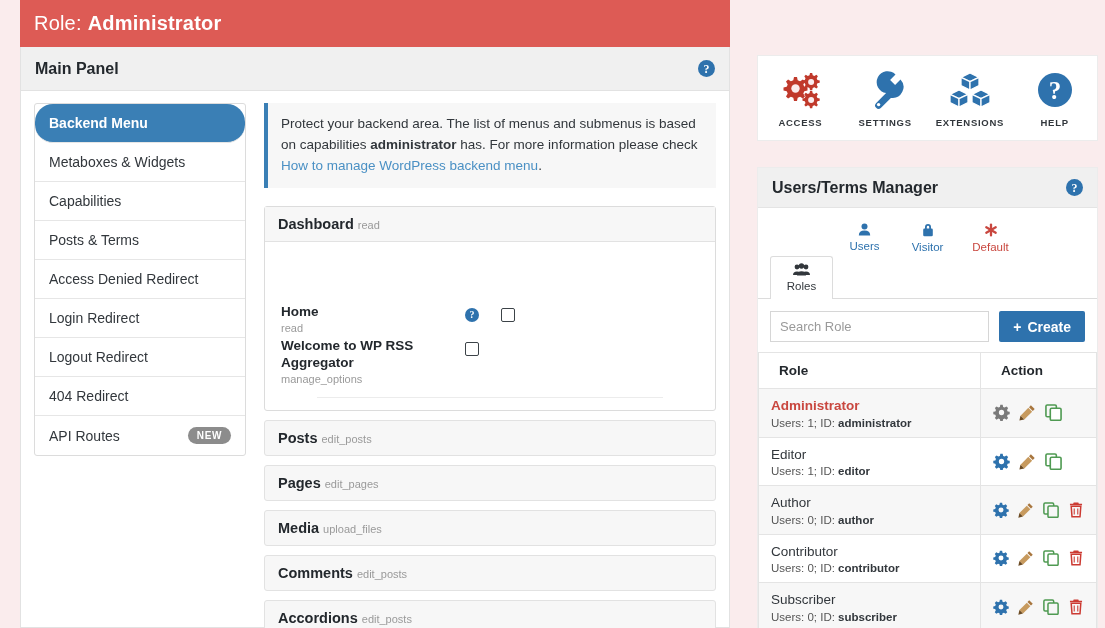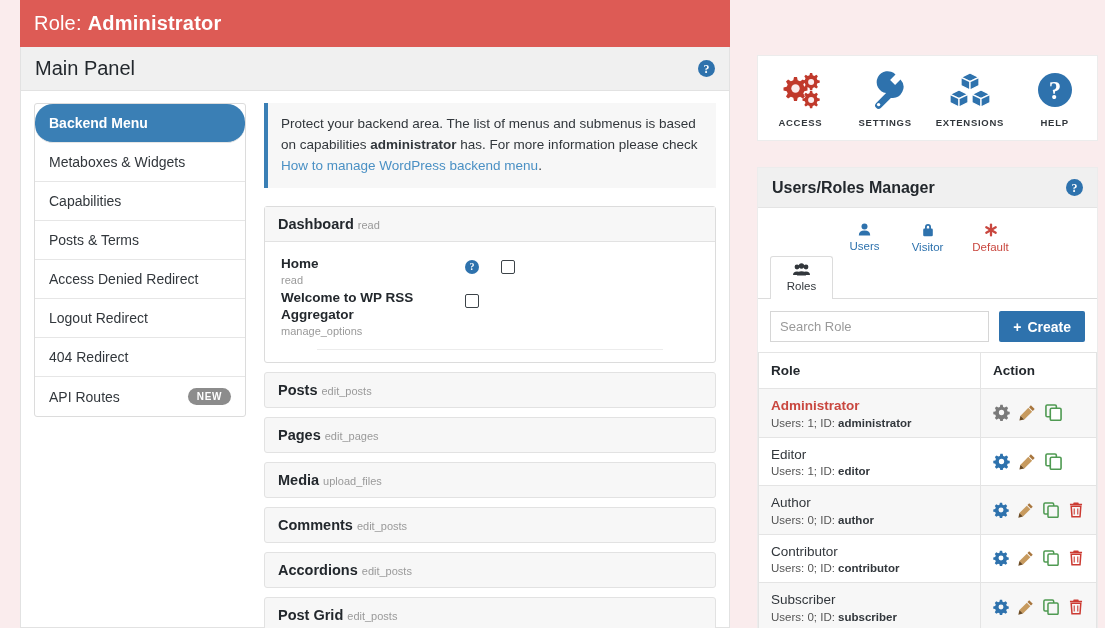--- a/index.html
+++ b/index.html
@@ -24,21 +24,21 @@
 
   .main-panel {
     background: #fff; border: 1px solid #e2e2e2; border-top: none;
     height: 581px; position: relative;
   }
   .mp-head {
     height: 44px; background: #f0f0f0; border-bottom: 1px solid #e2e2e2;
     display: flex; align-items: center; justify-content: space-between;
     padding: 0 14px;
   }
-  .mp-title { font-size: 20px; font-weight: normal; color: #23282d; }
+  .mp-title { font-size: 16px; font-weight: bold; color: #23282d; }
 
   .help-dot {
     width: 17px; height: 17px; border-radius: 50%; background: #2e72ad;
     color: #fff; font-size: 12px; font-weight: bold;
     display: flex; align-items: center; justify-content: center;
     font-family: "Liberation Serif", serif; line-height: 1;
   }
   .help-dot.sm { width: 14px; height: 14px; font-size: 10px; }
 
   .mp-body { display: flex; padding: 12px 13px 0 13px; }
@@ -75,21 +75,21 @@
     margin-top: 18px; border: 1px solid #dcdcdc; border-radius: 3px; background: #fff;
   }
   .card-head {
     background: #f7f7f7; border-bottom: 1px solid #e2e2e2;
     padding: 9px 13px; font-size: 14.5px; font-weight: bold; color: #23282d;
   }
   .cap { font-size: 11px; font-weight: normal; color: #9a9a9a; margin-left: 4px; }
   .card-body { padding: 14px 16px 12px 16px; }
   .grid2 { display: flex; }
   .gcol { width: 50%; }
-  .mrow { display: flex; align-items: flex-start; min-height: 30px; }
+  .mrow { display: flex; align-items: flex-start; min-height: 30px; margin-top: 48px; }
   .mrow-txt { flex: 1; padding-right: 8px; }
   .mrow-name { font-size: 13.5px; font-weight: bold; color: #23282d; line-height: 1.25; }
   .mrow-cap { font-size: 11px; color: #9a9a9a; margin-top: 1px; }
   .mrow-ctl {
     width: 36px; flex: 0 0 36px; display: flex;
     align-items: center; justify-content: center; padding-top: 4px;
   }
   .chk {
     width: 14px; height: 14px; border: 1px solid #3c4348;
     border-radius: 2px; background: #fff;
@@ -141,21 +141,21 @@
   }
   .create-btn {
     background: #2e72ad; color: #fff; height: 31px; border-radius: 2px;
     display: flex; align-items: center; gap: 6px; padding: 0 14px;
     font-size: 14px; font-weight: bold;
   }
 
   .tbl { width: 100%; border-collapse: collapse; }
   .tbl th {
     text-align: left; font-size: 13.5px; font-weight: bold; color: #23282d;
-    padding: 10px 12px; border: 1px solid #e4e4e4; background: #fff;
+    padding: 10px 20px; border: 1px solid #e4e4e4; background: #fff;
   }
   .tbl td { border: 1px solid #e4e4e4; padding: 8px 12px; vertical-align: middle; }
   .tbl tr.alt td { background: #f7f7f7; }
   .r-name { font-size: 13.5px; color: #32373c; line-height: 1.3; }
   .r-name.hl { color: #c9473f; font-weight: bold; }
   .r-meta { font-size: 11.5px; color: #555; margin-top: 2px; }
   .r-meta b { font-weight: bold; color: #32373c; }
   .acts { display: flex; align-items: center; gap: 9px; }
   .acol { width: 110px; }
   svg { display: block; }
@@ -188,20 +188,23 @@
             <span>Metaboxes &amp; Widgets</span>
           </div>
           <div class="nav-item">
             <span>Capabilities</span>
           </div>
           <div class="nav-item">
             <span>Posts &amp; Terms</span>
           </div>
           <div class="nav-item">
             <span>Access Denied Redirect</span>
+          </div>
+          <div class="nav-item">
+            <span>Login Redirect</span>
           </div>
           <div class="nav-item">
             <span>Logout Redirect</span>
           </div>
           <div class="nav-item">
             <span>404 Redirect</span>
           </div>
           <div class="nav-item">
             <span>API Routes</span>
             <span class="badge-new">NEW</span>
@@ -330,21 +333,21 @@
             <circle cx="20" cy="20" r="17" fill="#2e72ad"></circle>
             <text x="20" y="29" font-family="Liberation Serif, serif" font-size="25" font-weight="bold" fill="#fff" text-anchor="middle">?</text>
           </svg>
         </span>
         <span class="tool-label">HELP</span>
       </div>
     </div>
 
     <div class="urm">
       <div class="urm-head">
-        <span class="urm-title">Users/Roles Manager</span>
+        <span class="urm-title">Users/Terms Manager</span>
         <span class="help-dot">?</span>
       </div>
 
       <div class="tabs">
         <div class="tab active">
           <span>
             <svg width="17" height="13" viewBox="0 0 17 13">
               <g fill="#32373c">
                 <circle cx="4" cy="4" r="2.4"></circle>
                   <circle cx="13" cy="4" r="2.4"></circle>

